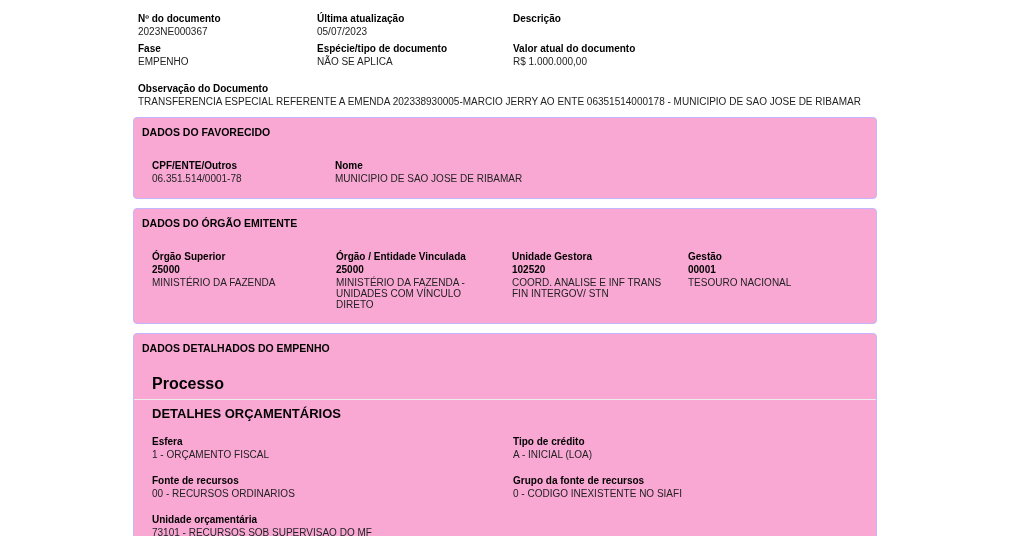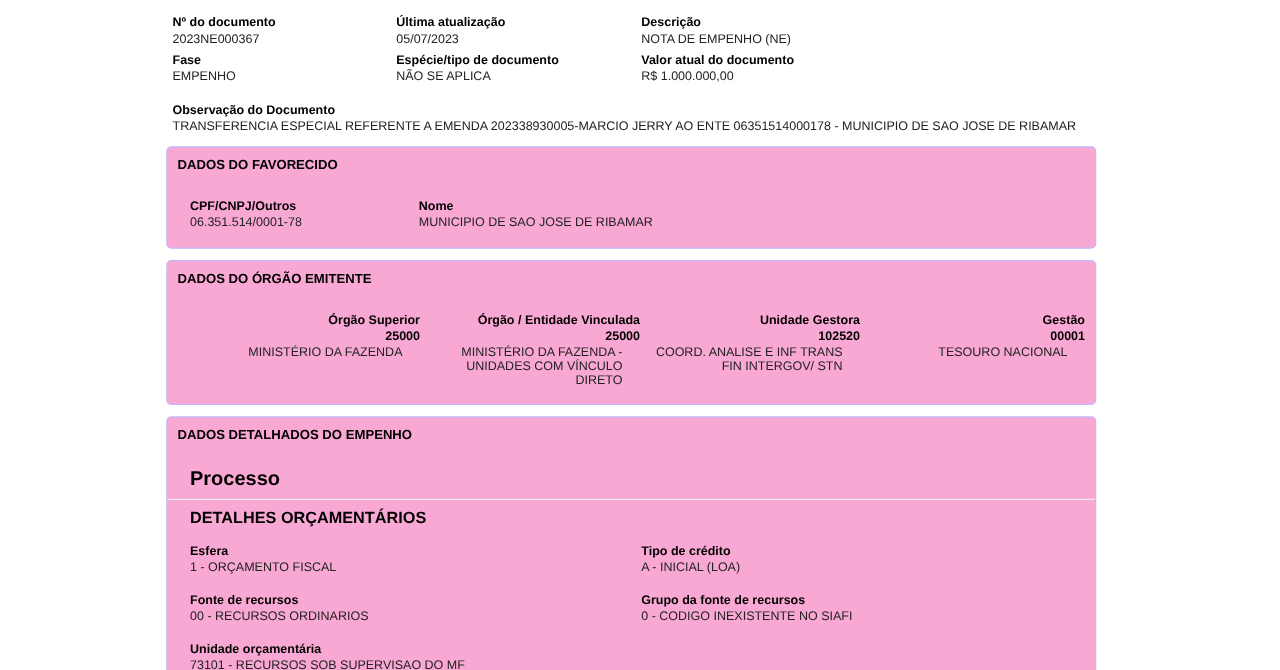--- a/index.html
+++ b/index.html
@@ -38,21 +38,21 @@
     background: #f9a8d4;
     margin-top: 9px;
     padding: 8px 8px 13px 8px;
   }
   .card-title {
     font-size: 10.5px; font-weight: bold; color: #000;
     line-height: 13px;
   }
   .card-body { margin-top: 21px; padding-left: 10px; }
   .fav-grid { display: grid; grid-template-columns: 183px 1fr; }
-  .org-grid { display: grid; grid-template-columns: 184px 176px 176px 1fr; text-align: right; }
+  .org-grid { display: grid; grid-template-columns: 184px 176px 176px 1fr; }
   .org-grid .fcode {
     font-size: 10px; font-weight: bold; color: #000;
     line-height: 12px; margin-top: 1px;
   }
   .org-grid .fname {
     font-size: 10px; color: #222; line-height: 11px; margin-top: 1px;
     padding-right: 14px;
   }
   
   .processo-label {
@@ -87,21 +87,20 @@
     <div class="field">
       <div class="flabel">Nº do documento</div>
       <div class="fvalue">2023NE000367</div>
     </div>
     <div class="field">
       <div class="flabel">Última atualização</div>
       <div class="fvalue">05/07/2023</div>
     </div>
     <div class="field">
       <div class="flabel">Descrição</div>
-      <div class="fvalue">NOTA DE EMPENHO (NE)</div>
     </div>
     <div class="field">
       <div class="flabel">Fase</div>
       <div class="fvalue">EMPENHO</div>
     </div>
     <div class="field">
       <div class="flabel">Espécie/tipo de documento</div>
       <div class="fvalue">NÃO SE APLICA</div>
     </div>
     <div class="field">
@@ -112,21 +111,21 @@
 
   <div class="obs-block field">
     <div class="flabel">Observação do Documento</div>
     <div class="fvalue">TRANSFERENCIA ESPECIAL REFERENTE A EMENDA 202338930005-MARCIO JERRY AO ENTE 06351514000178 - MUNICIPIO DE SAO JOSE DE RIBAMAR</div>
   </div>
 
   <section class="card">
     <div class="card-title">DADOS DO FAVORECIDO</div>
     <div class="card-body fav-grid">
       <div class="field">
-        <div class="flabel">CPF/CNPJ/Outros</div>
+        <div class="flabel">CPF/ENTE/Outros</div>
         <div class="fvalue">06.351.514/0001-78</div>
       </div>
       <div class="field">
         <div class="flabel">Nome</div>
         <div class="fvalue">MUNICIPIO DE SAO JOSE DE RIBAMAR</div>
       </div>
     </div>
   </section>
 
   <section class="card">

